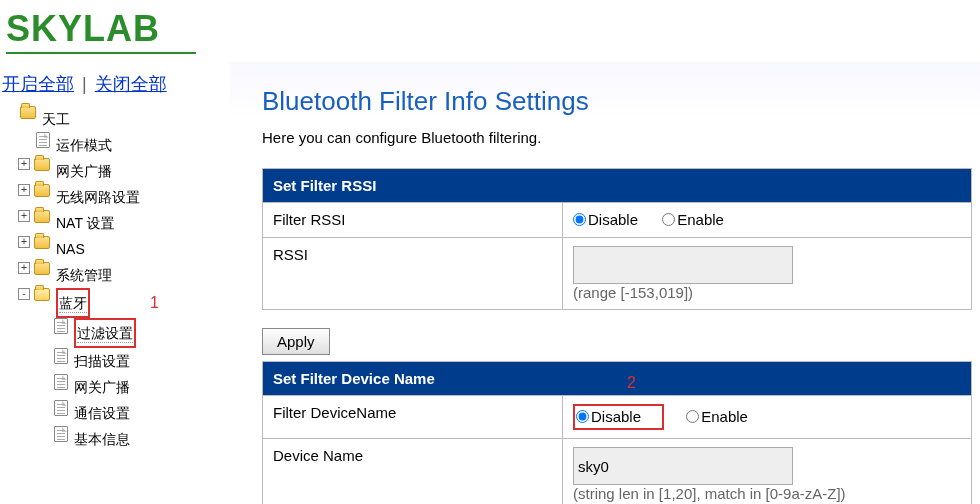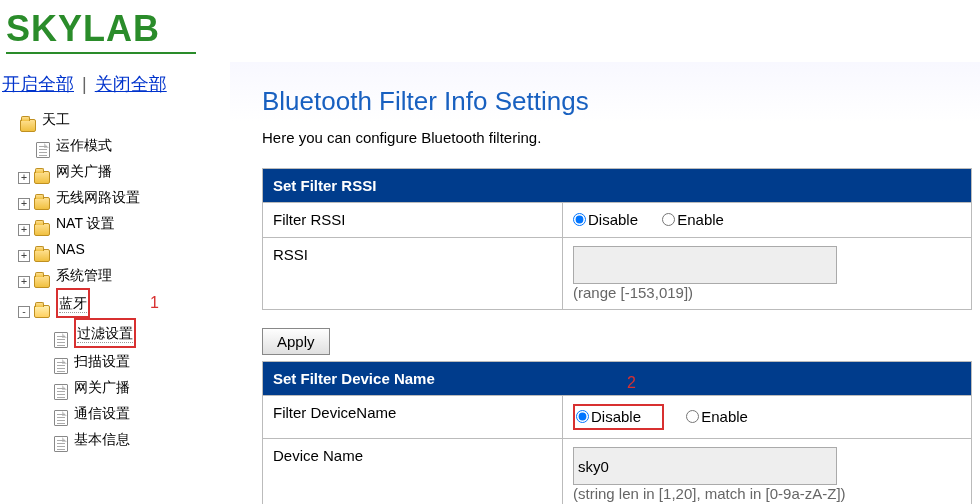--- a/index.html
+++ b/index.html
@@ -9,21 +9,21 @@
     .logo-text { font-family: Arial, sans-serif; font-size: 36px; font-weight: bold; color: #2a8c2a; letter-spacing: 1px; }
     .logo-underline { height: 2px; background: #2a8c2a; width: 190px; margin-top: 2px; }
     
     .container { display: flex; }
     .sidebar { width: 230px; padding: 4px 2px; flex-shrink: 0; }
     .links-row { padding: 6px 0 10px 0; font-size: 18px; }
     .links-row a { color: #0033cc; text-decoration: underline; cursor: pointer; }
     .links-row .sep { color: #666; margin: 0 3px; }
     
     .tree { list-style: none; }
-    .tree li { line-height: 26px; display: flex; align-items: flex-end; white-space: nowrap; color: #000; }
+    .tree li { line-height: 26px; display: flex; align-items: flex-start; white-space: nowrap; color: #000; }
     .tree .indent-0 { padding-left: 0; }
     .tree .indent-1 { padding-left: 16px; }
     .tree .indent-2 { padding-left: 34px; }
     .tree .toggle { width: 12px; height: 12px; border: 1px solid #888; display: inline-flex; align-items: center; justify-content: center; font-size: 10px; line-height: 10px; margin-right: 4px; color: #444; background: #fff; font-family: monospace; }
     .tree .toggle-space { width: 18px; display: inline-block; }
     
     .folder-icon { width: 16px; height: 13px; background: linear-gradient(#ffe090, #f0c040); border: 1px solid #c09020; border-radius: 2px; position: relative; margin-right: 6px; display: inline-block; flex-shrink: 0; }
     .folder-icon::before { content: ''; position: absolute; top: -4px; left: 0; width: 7px; height: 4px; background: linear-gradient(#ffe090, #f0c040); border: 1px solid #c09020; border-bottom: none; border-radius: 2px 2px 0 0; }
     .folder-open { background: linear-gradient(#fff0b0, #ffd060); }
     
@@ -42,21 +42,21 @@
     
     .section-table { width: 710px; border-collapse: collapse; margin-bottom: 12px; }
     .section-header { background: #003c8c; color: #fff; font-weight: bold; font-size: 15px; padding: 5px 10px; border: 1px solid #003c8c; }
     .section-table td { border: 1px solid #bbb; padding: 8px 10px; vertical-align: top; font-size: 15px; }
     .section-table td.label-col { width: 300px; }
     .section-table td.val-col { background: #fff; }
     
     .radio-group label { margin-right: 20px; display: inline-flex; align-items: center; font-size: 15px; }
     .radio-group input { margin-right: 2px; }
     
-    .text-input { background: #eee; border: 1px solid #aaa; height: 24px; width: 264px; font-size: 15px; padding: 18px 4px; }
+    .text-input { background: #eee; border: 1px solid #aaa; height: 24px; width: 220px; font-size: 15px; padding: 18px 4px; }
     .hint { color: #666; font-size: 15px; display: block; }
     
     .apply-btn { background: linear-gradient(#fefefe, #e0e0e0); border: 1px solid #888; padding: 4px 14px; font-size: 15px; cursor: pointer; margin: 6px 0; }
   </style>
 </head>
 <body>
 
 <div class="logo">
   <div class="logo-text">SKYLAB</div>
   <div class="logo-underline"></div>

